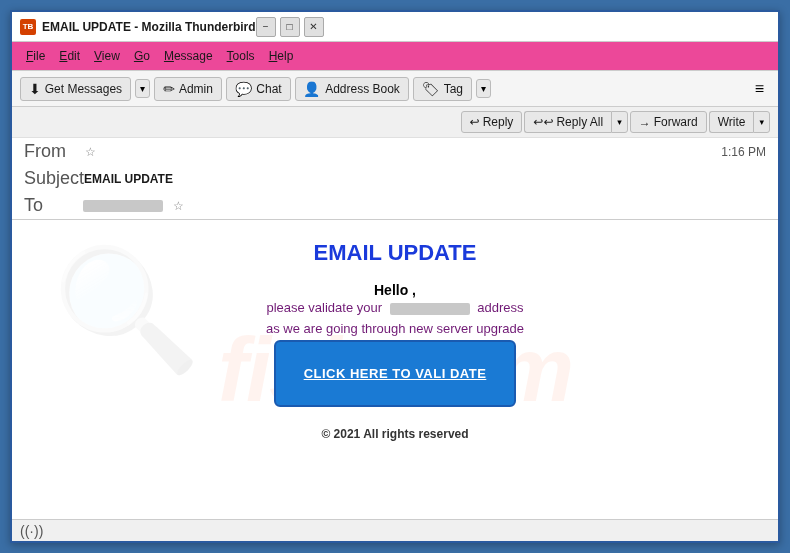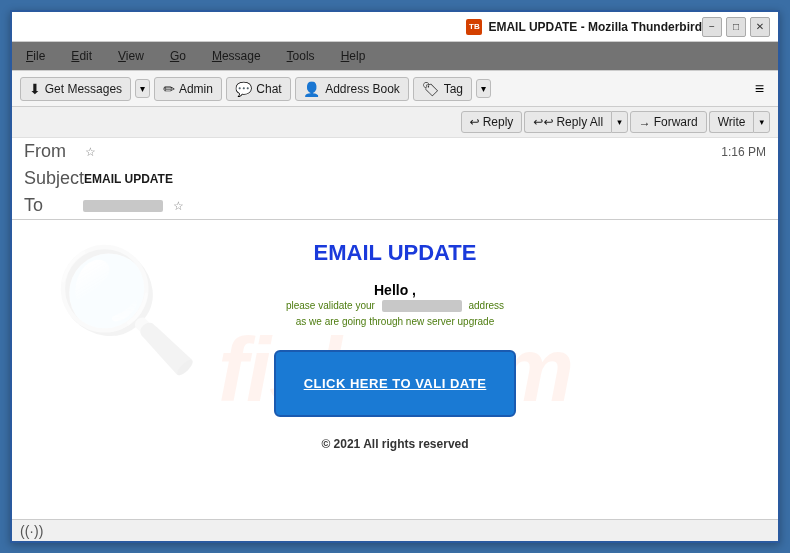--- a/index.html
+++ b/index.html
@@ -13,21 +13,21 @@
       display: flex;
       flex-direction: column;
       box-shadow: 0 2px 8px rgba(0,0,0,0.3);
     }
 
     
     .title-bar {
       background: #ffffff;
       display: flex;
       align-items: center;
-      justify-content: flex-end;
+      justify-content: flex-start;
       padding: 4px 8px;
       height: 30px;
       border-bottom: 1px solid #ccc;
     }
     .title-left {
       display: flex;
       align-items: center;
       gap: 6px;
       font-size: 12px;
       font-weight: 600;
@@ -50,27 +50,27 @@
       border-radius: 2px;
       display: flex; align-items: center; justify-content: center;
       font-size: 10px;
       cursor: pointer;
       color: #333;
     }
     .win-btn.close { color: #333; }
 
     
     .menu-bar {
-      background: #737373;
+      background: #ec4899;
       display: flex;
       align-items: center;
       padding: 14px 8px;
       height: 24px;
       border-bottom: 1px solid #ccc;
-      gap: 14px;
+      gap: 2px;
     }
     .menu-item {
       font-size: 12px;
       padding: 2px 6px;
       cursor: pointer;
       color: #1a1a1a;
       border-radius: 3px;
     }
     .menu-item u { text-decoration: underline; }
 
@@ -224,24 +224,23 @@
       font-size: 22px;
       font-weight: bold;
       margin-bottom: 16px;
     }
     .email-hello {
       font-size: 14px;
       font-weight: bold;
       margin-bottom: 0;
     }
     .email-para {
-      font-size: 10px;
-      color: #4d7c0f;
+      font-size: 13px;
+      color: #701a75;
       line-height: 1.6;
-      margin-bottom: 20px;
     }
     .validate-btn {
       display: inline-block;
       padding: 24px 28px;
       background: #1a7ad4;
       color: #ffffff;
       border: 2px solid #1a5ab0;
       border-radius: 6px;
       font-size: 13px;
       font-weight: bold;

